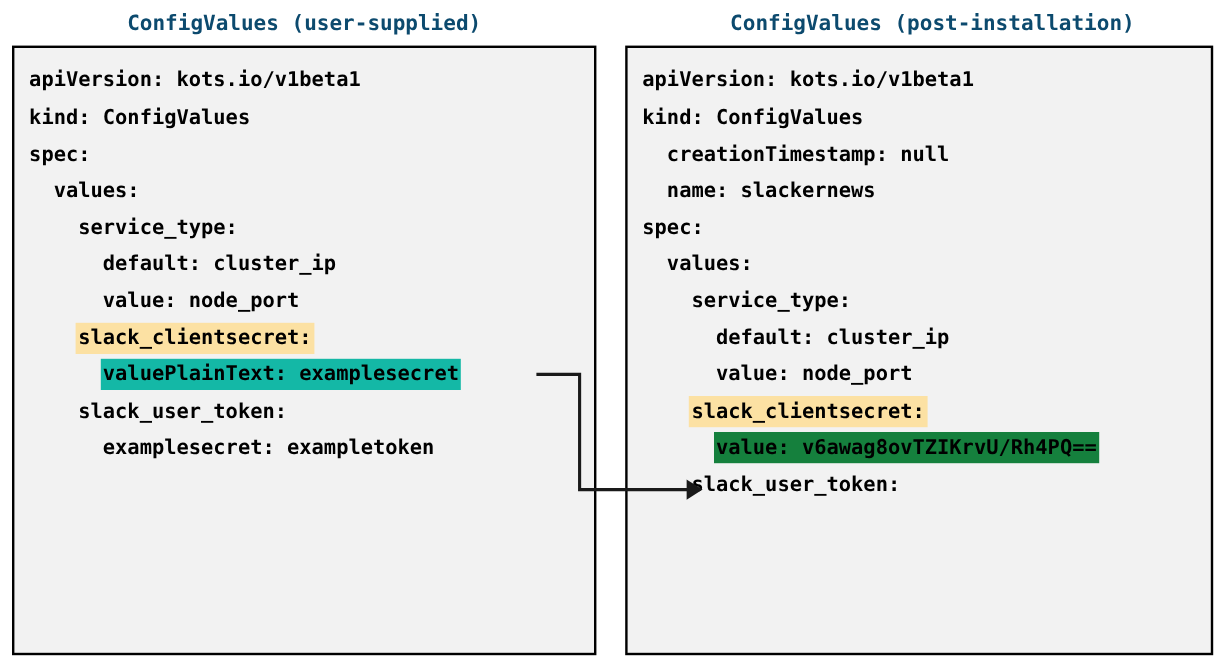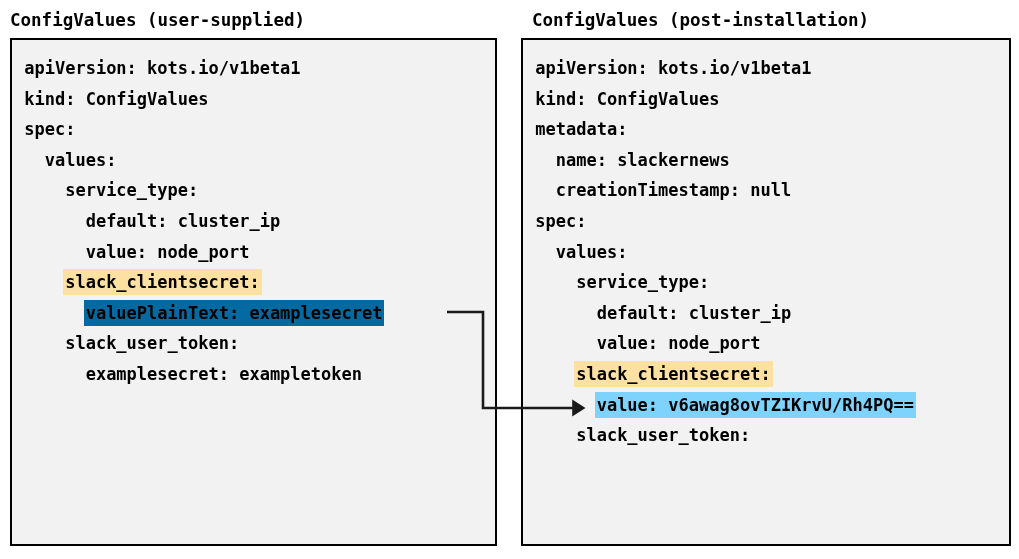--- a/index.html
+++ b/index.html
@@ -19,22 +19,22 @@
     background: #ffffff;
   }
 
   
   .panel-title {
     position: absolute;
     font-family: "DejaVu Sans Mono", "Liberation Mono", monospace;
     font-weight: bold;
     font-size: 17.5px;
     line-height: 22px;
-    color: #000000;
-    text-align: left;
+    color: #0c4a6e;
+    text-align: center;
     white-space: pre;
     letter-spacing: 0px;
   }
   #title-left  { left: 10px;  top: 9px;  width: 487px; }
   #title-right { left: 532px; top: 9px;  width: 490px; }
 
   
   .panel {
     position: absolute;
     box-sizing: border-box;
@@ -98,42 +98,41 @@
   <div class="panel" id="panel-left" style="background: rgb(242, 242, 242); border-color: rgb(0, 0, 0);">
     <div class="code-block" id="code-left">
         <div class="code-line"><span class="gutter"> </span><span class="seg">apiVersion: kots.io/v1beta1</span></div>
         <div class="code-line"><span class="gutter"> </span><span class="seg">kind: ConfigValues</span></div>
         <div class="code-line"><span class="gutter"> </span><span class="seg">spec:</span></div>
         <div class="code-line"><span class="gutter">   </span><span class="seg">values:</span></div>
         <div class="code-line"><span class="gutter">     </span><span class="seg">service_type:</span></div>
         <div class="code-line"><span class="gutter">       </span><span class="seg">default: cluster_ip</span></div>
         <div class="code-line"><span class="gutter">       </span><span class="seg">value: node_port</span></div>
         <div class="code-line"><span class="gutter">     </span><span class="seg hl" style="background: rgb(252, 225, 163);">slack_clientsecret:</span></div>
-        <div class="code-line"><span class="gutter">       </span><span class="seg hl" style="background: #0369a1;">valuePlainText: examplesecret</span></div>
+        <div class="code-line"><span class="gutter">       </span><span class="seg hl" style="background: #14b8a6;">valuePlainText: examplesecret</span></div>
         <div class="code-line"><span class="gutter">     </span><span class="seg">slack_user_token:</span></div>
         <div class="code-line"><span class="gutter">       </span><span class="seg">examplesecret: exampletoken</span></div>
       </div>
   </div>
 
   <div class="panel-title" id="title-right">ConfigValues (post-installation)</div>
 
   <div class="panel" id="panel-right" style="background: rgb(242, 242, 242); border-color: rgb(0, 0, 0);">
     <div class="code-block" id="code-right">
         <div class="code-line"><span class="gutter"> </span><span class="seg">apiVersion: kots.io/v1beta1</span></div>
         <div class="code-line"><span class="gutter"> </span><span class="seg">kind: ConfigValues</span></div>
-        <div class="code-line"><span class="gutter"> </span><span class="seg">metadata:</span></div>
+        <div class="code-line"><span class="gutter">   </span><span class="seg">creationTimestamp: null</span></div>
         <div class="code-line"><span class="gutter">   </span><span class="seg">name: slackernews</span></div>
-        <div class="code-line"><span class="gutter">   </span><span class="seg">creationTimestamp: null</span></div>
         <div class="code-line"><span class="gutter"> </span><span class="seg">spec:</span></div>
         <div class="code-line"><span class="gutter">   </span><span class="seg">values:</span></div>
         <div class="code-line"><span class="gutter">     </span><span class="seg">service_type:</span></div>
         <div class="code-line"><span class="gutter">       </span><span class="seg">default: cluster_ip</span></div>
         <div class="code-line"><span class="gutter">       </span><span class="seg">value: node_port</span></div>
         <div class="code-line"><span class="gutter">     </span><span class="seg hl" style="background: rgb(252, 225, 163);">slack_clientsecret:</span></div>
-        <div class="code-line"><span class="gutter">       </span><span class="seg hl" style="background: #7dd3fc;">value: v6awag8ovTZIKrvU/Rh4PQ==</span></div>
+        <div class="code-line"><span class="gutter">       </span><span class="seg hl" style="background: #15803d;">value: v6awag8ovTZIKrvU/Rh4PQ==</span></div>
         <div class="code-line"><span class="gutter">     </span><span class="seg">slack_user_token:</span></div>
       </div>
   </div>
 
   <svg id="connector" viewBox="0 0 1019 559">
     <path id="connector-path" fill="none" stroke="#1a1a1a" stroke-width="2.6" d="M 447 312 L 483 312 L 483 408 L 573 408"></path>
     <path id="connector-head" fill="#1a1a1a" stroke="#1a1a1a" stroke-width="1.6" d="M 573 401 L 584 408 L 573 415 Z"></path>
   </svg>
 
 </div>

